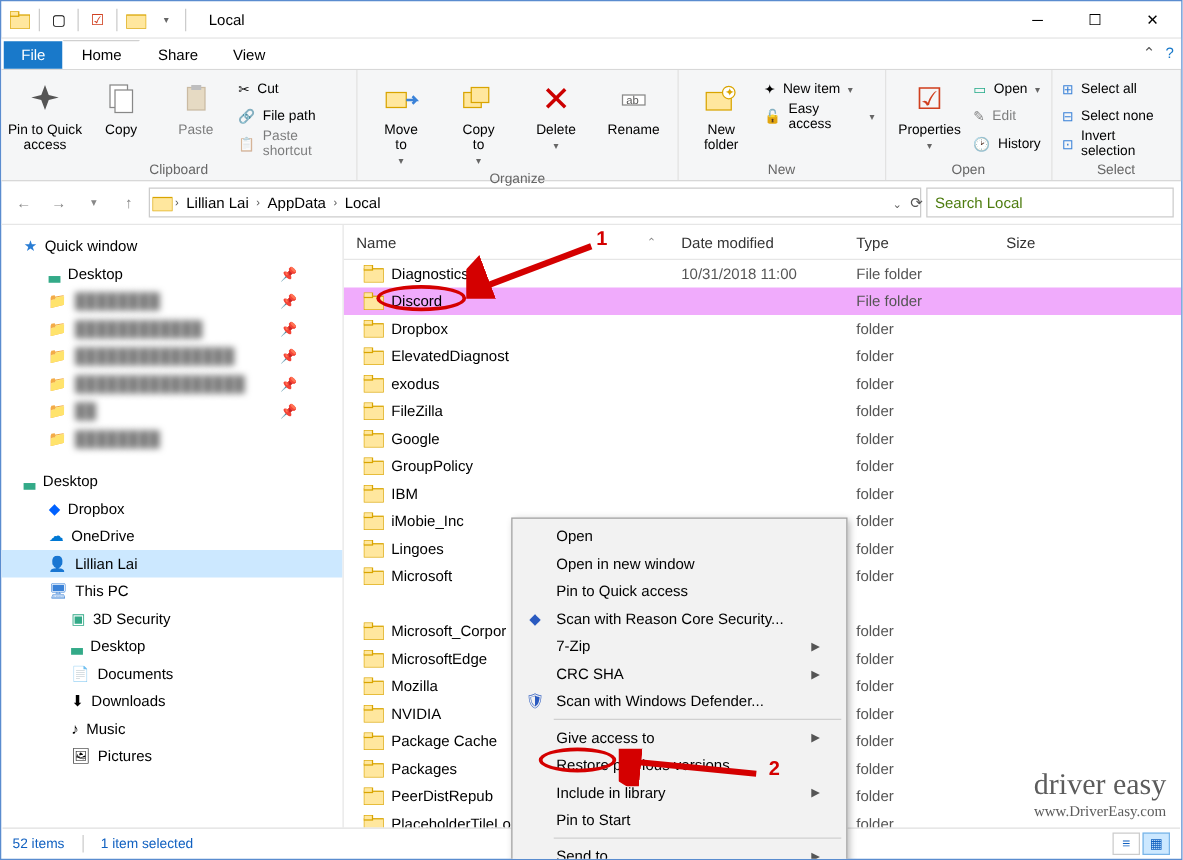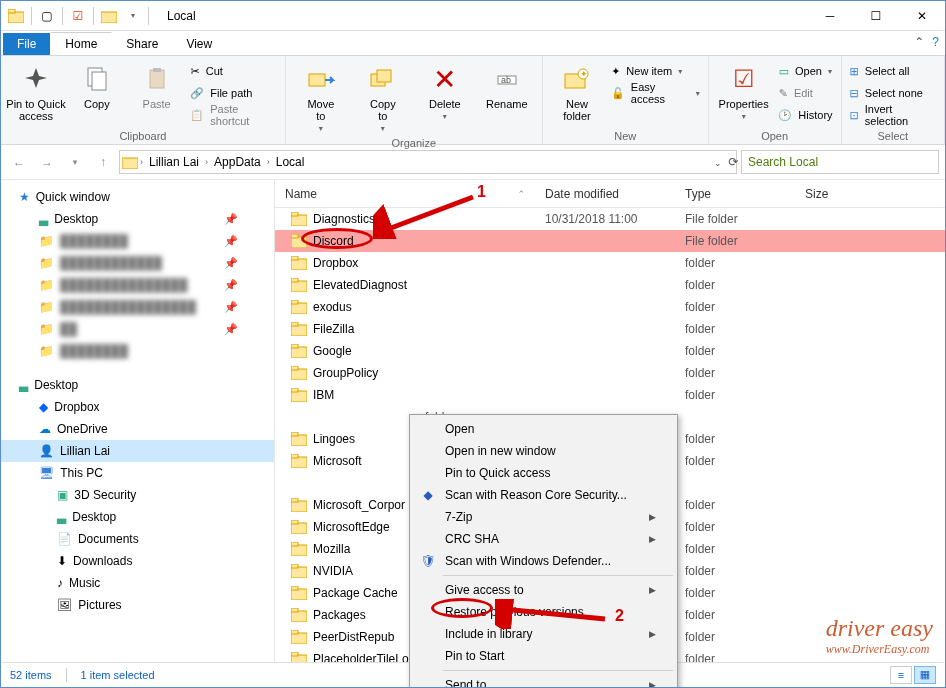--- a/index.html
+++ b/index.html
@@ -49,41 +49,41 @@
 .col { padding: 0 10px; }
 .col.name { width: 260px; display: flex; align-items: center; gap: 4px; }
 .col.date { width: 140px; }
 .col.type { width: 120px; }
 .col.size { width: 80px; }
 .rows { flex: 1; overflow: hidden; }
 .row { display: flex; align-items: center; height: 22px; font-size: 12px; }
 .row .c-name { width: 260px; padding-left: 16px; display: flex; align-items: flex-end; gap: 6px; }
 .row .c-date { width: 140px; padding-left: 10px; color: #555; }
 .row .c-type { width: 120px; padding-left: 10px; color: #555; }
-.row.sel { background: #fca5a5; }
+.row.sel { background: #f0abfc; }
 
 .folder-icon-svg { width: 16px; height: 14px; }
 
 .ctx { position: absolute; left: 408px; top: 234px; width: 269px; background: #f2f2f2; border: 1px solid #a0a0a0; box-shadow: 2px 2px 6px rgba(0,0,0,.3); padding: 3px; z-index: 50; }
 .ctx .mi { display: flex; align-items: center; height: 22px; padding-left: 32px; padding-right: 18px; font-size: 12px; position: relative; background: #f2f2f2; }
 .ctx .mi .arrow { margin-left: auto; font-size: 9px; color: #555; }
 .ctx .mi .mico { position: absolute; left: 6px; width: 18px; text-align: center; }
 .ctx hr { border: none; border-top: 1px solid #d0d0d0; margin: 3px 1px 3px 30px; }
 
 .statusbar { position: absolute; bottom: 1px; left: 1px; right: 1px; height: 24px; border-top: 1px solid #e0e0e0; display: flex; align-items: center; padding: 0 8px; font-size: 11px; color: #1060c0; gap: 14px; background: #fff; }
 .statusbar .sep { width: 1px; height: 14px; background: #ccc; }
 .statusbar .viewbtns { margin-left: auto; display: flex; gap: 2px; }
 .statusbar .vb { width: 22px; height: 18px; border: 1px solid #ccc; display: flex; align-items: center; justify-content: center; }
 .statusbar .vb.active { background: #cce8ff; border-color: #7ab5e8; }
 
 .anno-circle { position: absolute; border: 3px solid #d40000; border-radius: 50%; z-index: 60; pointer-events: none; }
 .anno-arrow { position: absolute; z-index: 60; pointer-events: none; }
 .anno-num { position: absolute; color: #d40000; font-weight: bold; font-size: 16px; z-index: 60; font-family: Arial; }
 
-.watermark { position: absolute; right: 12px; bottom: 30px; color: #c2410c; opacity: 0.85; font-style: italic; font-family: Georgia, serif; z-index: 30; text-align: left; }
+.watermark { position: absolute; right: 12px; bottom: 30px; color: #404040; opacity: 0.85; font-family: Georgia, serif; z-index: 30; text-align: center; }
 .watermark .big { font-size: 24px; }
 .watermark .sm { font-size: 12px; }
 </style>
 </head>
 <body>
 
 <div class="titlebar">
   <div class="qat">
     <div class="qat-icon">
         <svg width="16" height="14">
@@ -498,20 +498,27 @@
             <svg class="folder-icon-svg">
               <rect width="16" height="11" y="3" fill="#ffe79e" stroke="#d9a400"></rect>
               <rect width="7" height="4" fill="#ffe79e" stroke="#d9a400"></rect>
             </svg>
             <span>IBM</span>
           </div>
           <div class="c-date"></div>
           <div class="c-type">folder</div>
         </div>
         <div class="row">
+          <div class="c-name">
+            <svg class="folder-icon-svg">
+              <rect width="16" height="11" y="3" fill="#ffe79e" stroke="#d9a400"></rect>
+              <rect width="7" height="4" fill="#ffe79e" stroke="#d9a400"></rect>
+            </svg>
+            <span>iMobie_Inc</span>
+          </div>
           <div class="c-date"></div>
           <div class="c-type">folder</div>
         </div>
         <div class="row">
           <div class="c-name">
             <svg class="folder-icon-svg">
               <rect width="16" height="11" y="3" fill="#ffe79e" stroke="#d9a400"></rect>
               <rect width="7" height="4" fill="#ffe79e" stroke="#d9a400"></rect>
             </svg>
             <span>Lingoes</span>

